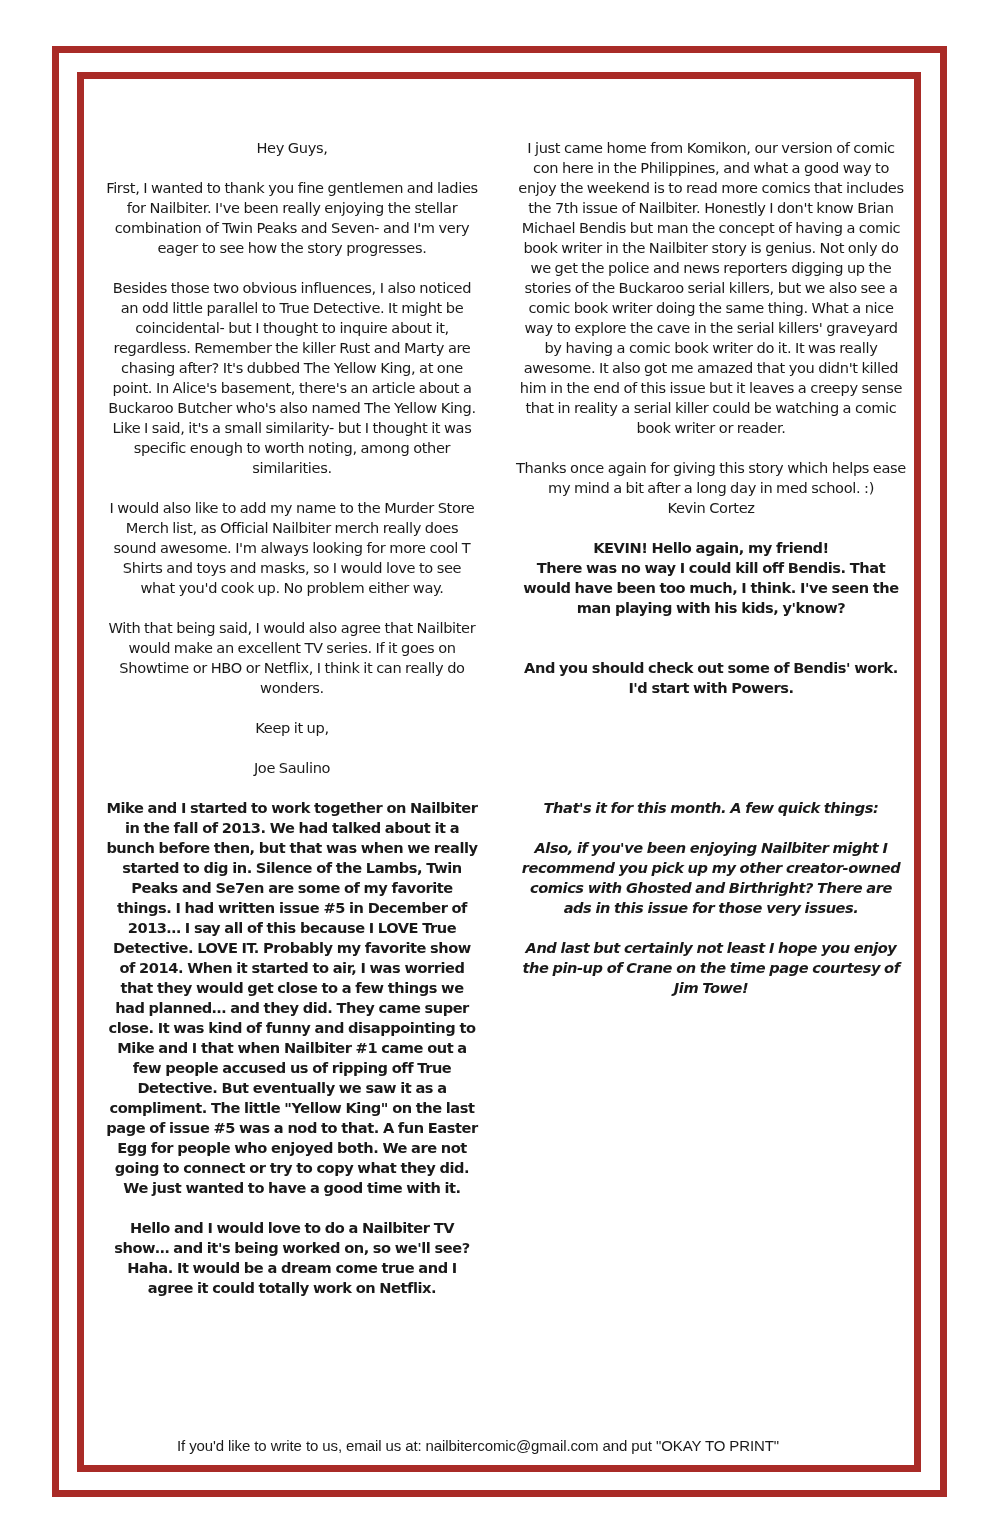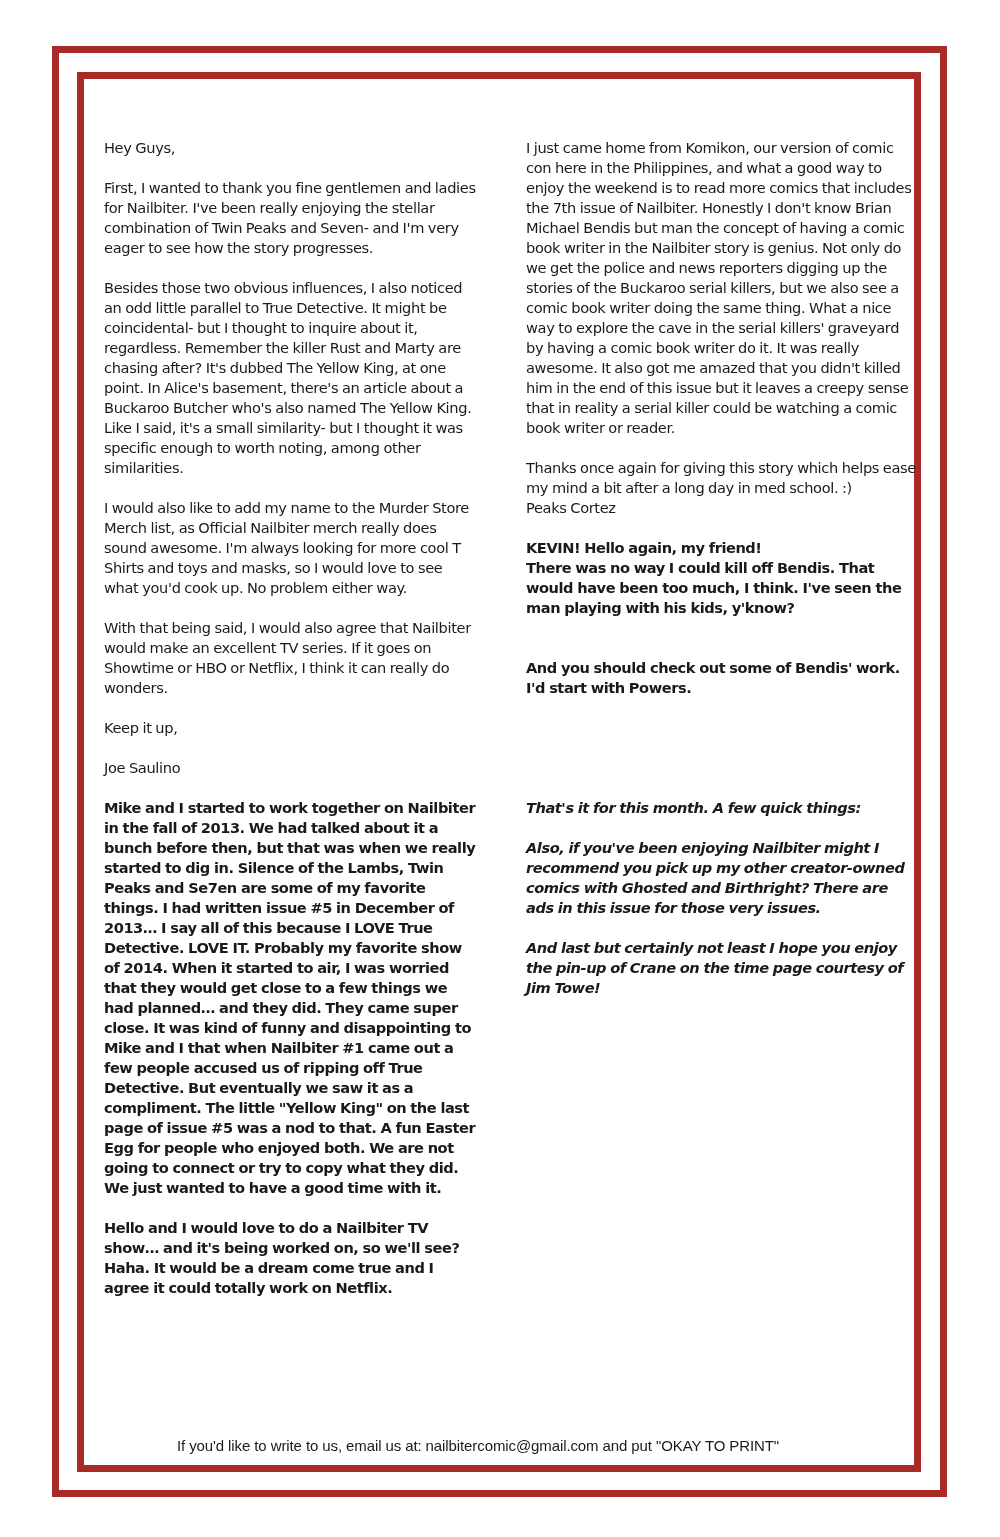--- a/index.html
+++ b/index.html
@@ -11,22 +11,22 @@
     .inner-frame {
       position: absolute; left: 77px; top: 72px; width: 830px; height: 1386px;
       border: 7px solid #a92b27; box-sizing: content-box;
     }
     .col {
       position: absolute; top: 138px;
       font-family: "DejaVu Sans", sans-serif;
       font-size: 14.6px; line-height: 20px; color: #1a1a1a;
       letter-spacing: -0.35px; word-spacing: -0.5px;
     }
-    .col-left { left: 104px; width: 376px; }
-    .col-right { left: 526px; width: 392px; }
+    .col-left { left: 104px; width: 376px; text-align: center; }
+    .col-right { left: 515px; width: 392px; text-align: center; }
     .col p { margin: 0 0 20px 0; }
     .bold { font-weight: bold; letter-spacing: -0.45px; }
     .italic-bold { font-weight: bold; font-style: italic; letter-spacing: -0.45px; }
     .gap-big { height: 80px; }
     .footer {
       position: absolute; left: 0; width: 956px; top: 1437px; text-align: center;
       font-family: "Liberation Sans", sans-serif; font-size: 15px; color: #1a1a1a;
       letter-spacing: -0.1px;
     }
   </style>
@@ -45,21 +45,21 @@
   <p>Keep it up,</p>
   <p>Joe Saulino</p>
   <p class="bold">Mike and I started to work together on Nailbiter in the fall of 2013. We had talked about it a bunch before then, but that was when we really started to dig in. Silence of the Lambs, Twin Peaks and Se7en are some of my favorite things. I had written issue #5 in December of 2013… I say all of this because I LOVE True Detective. LOVE IT. Probably my favorite show of 2014. When it started to air, I was worried that they would get close to a few things we had planned… and they did. They came super close. It was kind of funny and disappointing to Mike and I that when Nailbiter #1 came out a few people accused us of ripping off True Detective. But eventually we saw it as a compliment. The little "Yellow King" on the last page of issue #5 was a nod to that. A fun Easter Egg for people who enjoyed both. We are not going to connect or try to copy what they did. We just wanted to have a good time with it.</p>
   <p class="bold">Hello and I would love to do a Nailbiter TV show… and it's being worked on, so we'll see? Haha. It would be a dream come true and I agree it could totally work on Netflix.</p>
 </div>
 
 <div class="col col-right">
   <p>I just came home from Komikon, our version of comic con here in the Philippines, and what a good way to enjoy the weekend is to read more comics that includes the 7th issue of Nailbiter. Honestly I don't know Brian Michael Bendis but man the concept of having a comic book writer in the Nailbiter story is genius. Not only do we get the police and news reporters digging up the stories of the Buckaroo serial killers, but we also see a comic book writer doing the same thing. What a nice way to explore the cave in the serial killers' graveyard by having a comic book writer do it. It was really awesome. It also got me amazed that you didn't killed him in the end of this issue but it leaves a creepy sense that in reality a serial killer could be watching a comic book writer or reader.</p>
   <p style="margin-bottom:20px;">
     <span>Thanks once again for giving this story which helps ease my mind a bit after a long day in med school. :)</span><br>
-    <span>Peaks Cortez</span>
+    <span>Kevin Cortez</span>
   </p>
   <p class="bold">
     <span>KEVIN! Hello again, my friend!</span><br>
     <span>There was no way I could kill off Bendis. That would have been too much, I think. I've seen the man playing with his kids, y'know?</span>
   </p>
   <p class="bold">
     <br>
     <span>And you should check out some of Bendis' work. I'd start with Powers.</span>
   </p>
   <div class="gap-big"></div>

